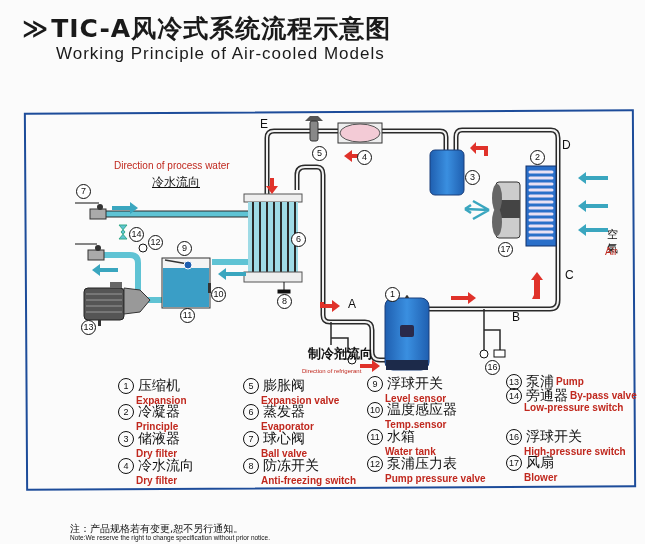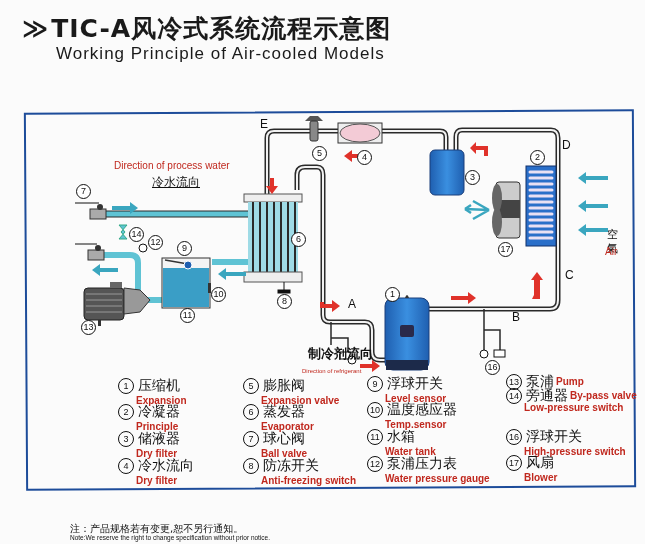--- a/index.html
+++ b/index.html
@@ -312,21 +312,21 @@
         <span class="num">11</span>
         <span class="cnl">水箱</span>
       </div>
     <div class="enl">Water tank</div>
   </div>
   <div class="legend-item" style="left:367px;top:455px;">
     <div class="row">
         <span class="num">12</span>
         <span class="cnl">泵浦压力表</span>
       </div>
-    <div class="enl">Water pressure gauge</div>
+    <div class="enl">Pump pressure valve</div>
   </div>
 
   <div class="legend-item" style="left:506px;top:373px;">
     <div class="row">
         <span class="num">13</span>
         <span class="cnl">泵浦</span>
         <span class="enl inline">Pump</span>
       </div>
   </div>
   <div class="legend-item" style="left:506px;top:387px;">

